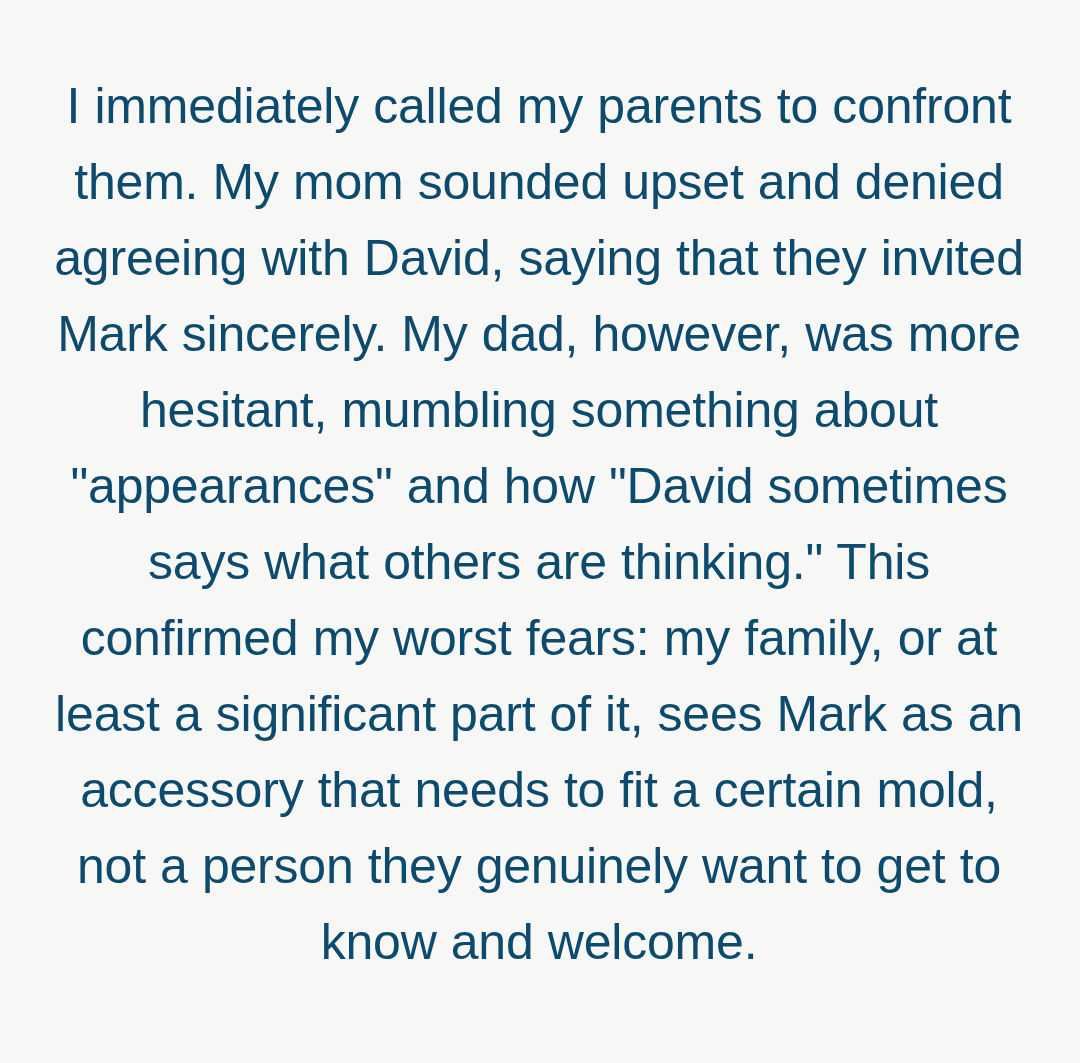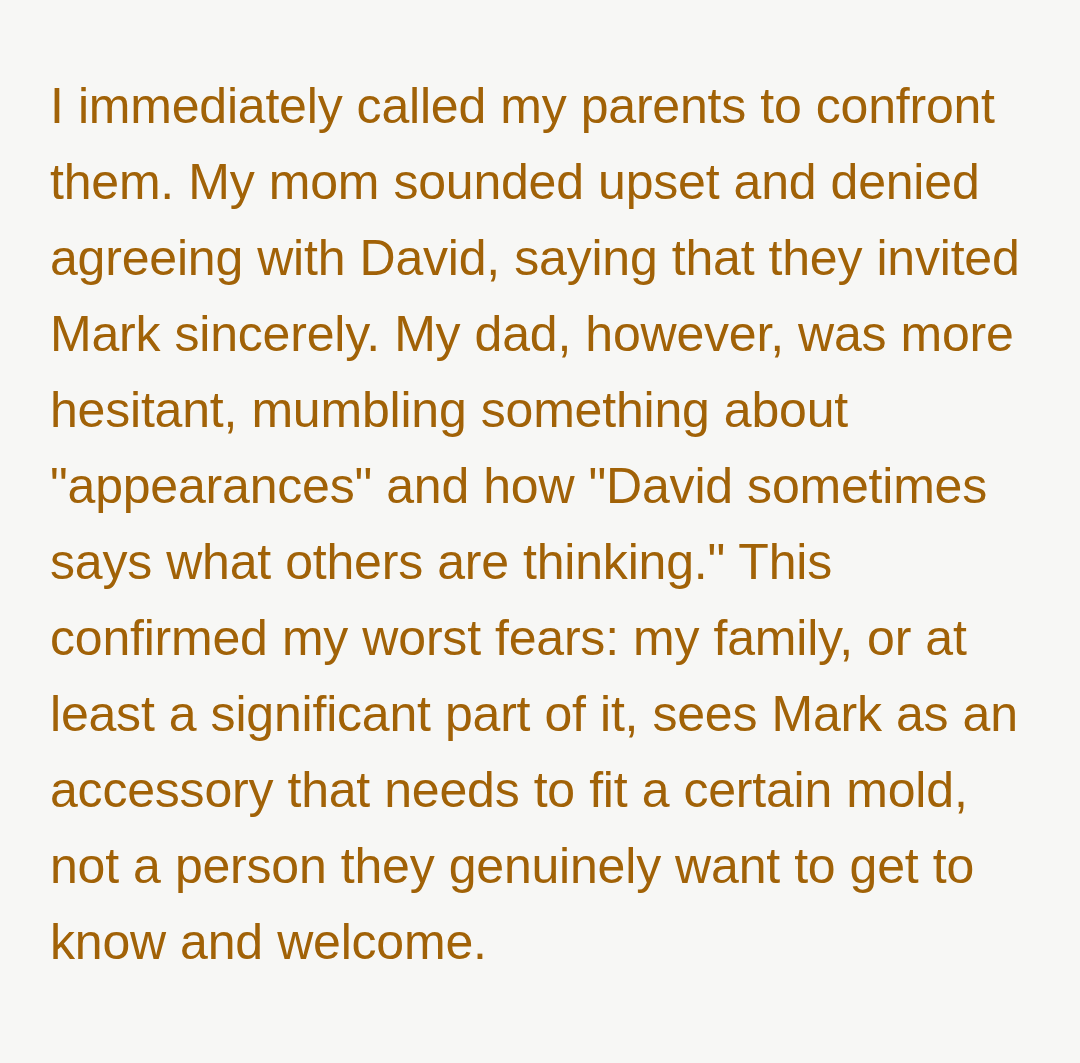--- a/index.html
+++ b/index.html
@@ -14,26 +14,26 @@
   }
   .page {
     box-sizing: border-box;
     width: 1080px;
     height: 1063px;
     background: #f7f7f5;
     padding: 18px 52px 0 50px;
     overflow: hidden;
   }
   .body-text {
-    color: #a16207;
+    color: #0c4a6e;
     font-size: 50px;
     line-height: 76px;
     font-weight: 400;
     letter-spacing: -0.2px;
-    text-align: left;
+    text-align: center;
     word-spacing: 0.5px;
   }
 </style>
 </head>
 <body>
 
 <div class="page">
   <p class="body-text">I immediately called my parents to confront them. My mom sounded upset and denied agreeing with David, saying that they invited Mark sincerely. My dad, however, was more hesitant, mumbling something about "appearances" and how "David sometimes says what others are thinking." This confirmed my worst fears: my family, or at least a significant part of it, sees Mark as an accessory that needs to fit a certain mold, not a person they genuinely want to get to know and welcome.</p>
 </div>
 

